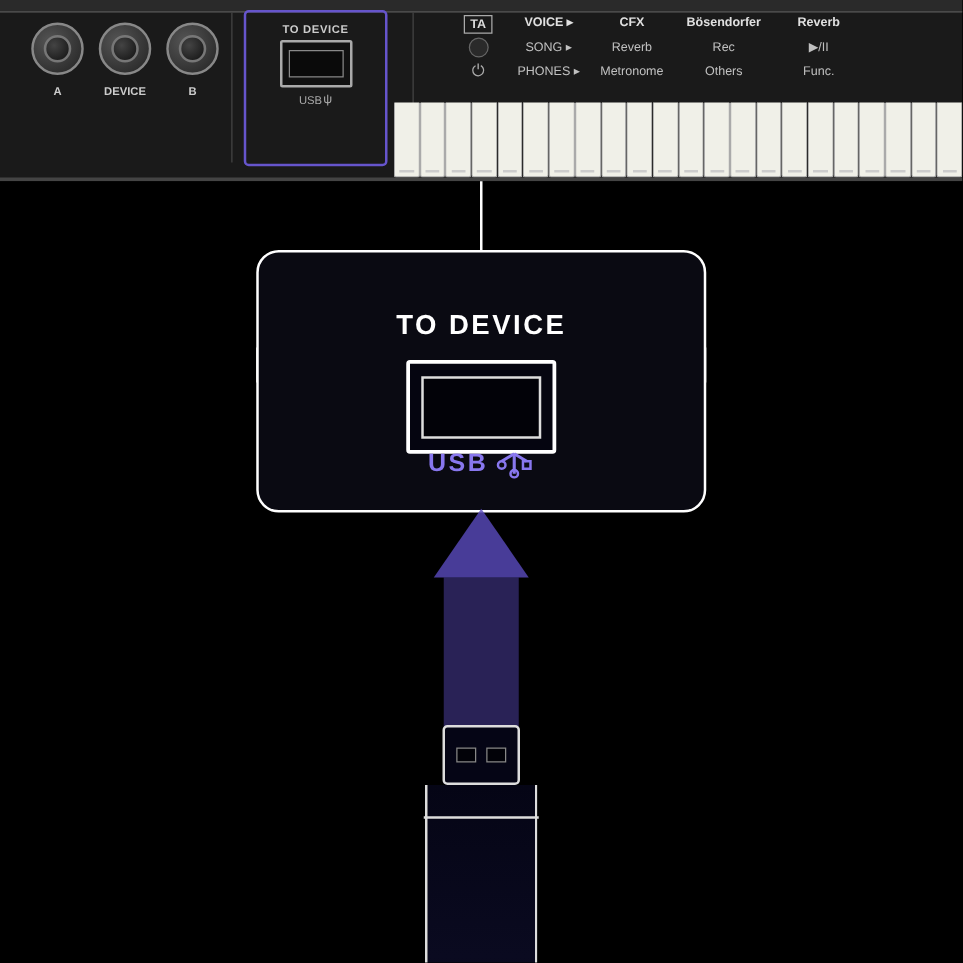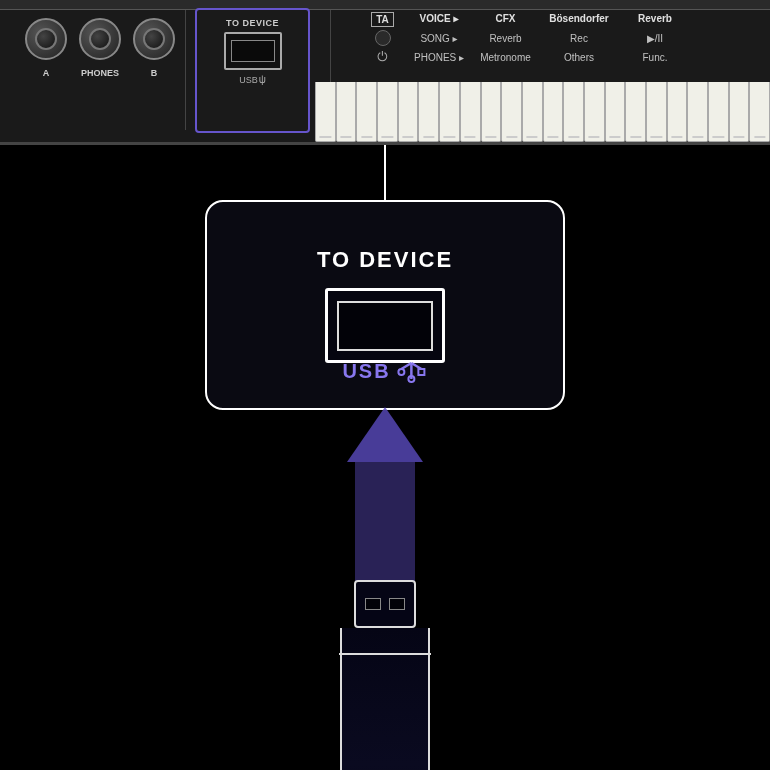--- a/index.html
+++ b/index.html
@@ -379,21 +379,21 @@
     <div class="knob-wrapper">
       <div class="knob">
         <div class="knob-inner"></div>
       </div>
       <div class="knob-label">A</div>
     </div>
     <div class="knob-wrapper">
       <div class="knob">
         <div class="knob-inner"></div>
       </div>
-      <div class="knob-label">PHONES</div>
+      <div class="knob-label">DEVICE</div>
     </div>
     <div class="knob-wrapper">
       <div class="knob">
         <div class="knob-inner"></div>
       </div>
       <div class="knob-label">B</div>
     </div>
   </div>
 
   <div class="usb-port-highlight">

